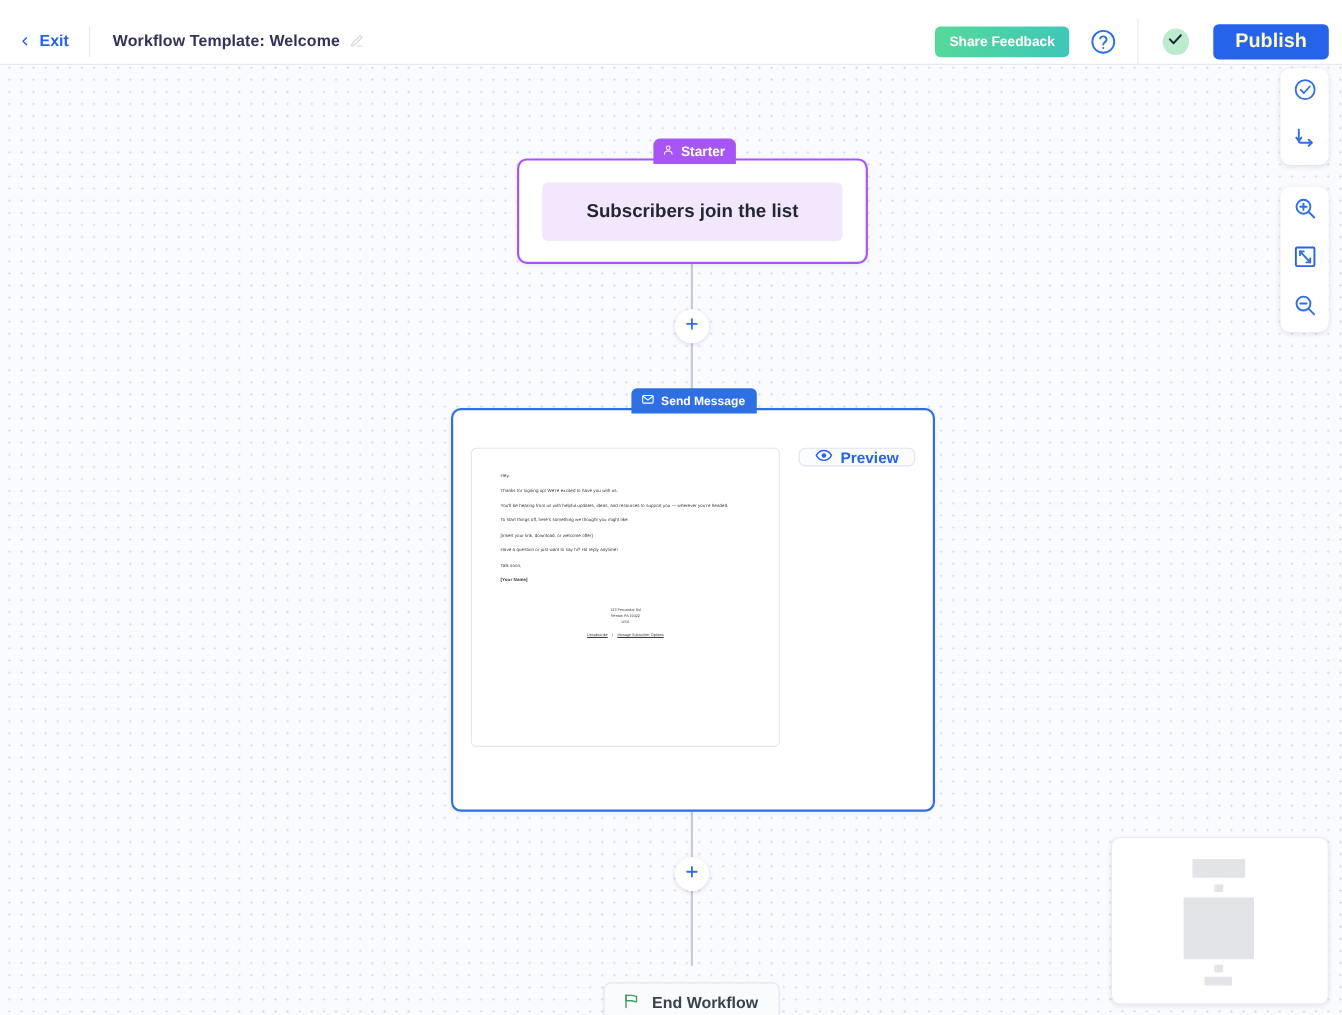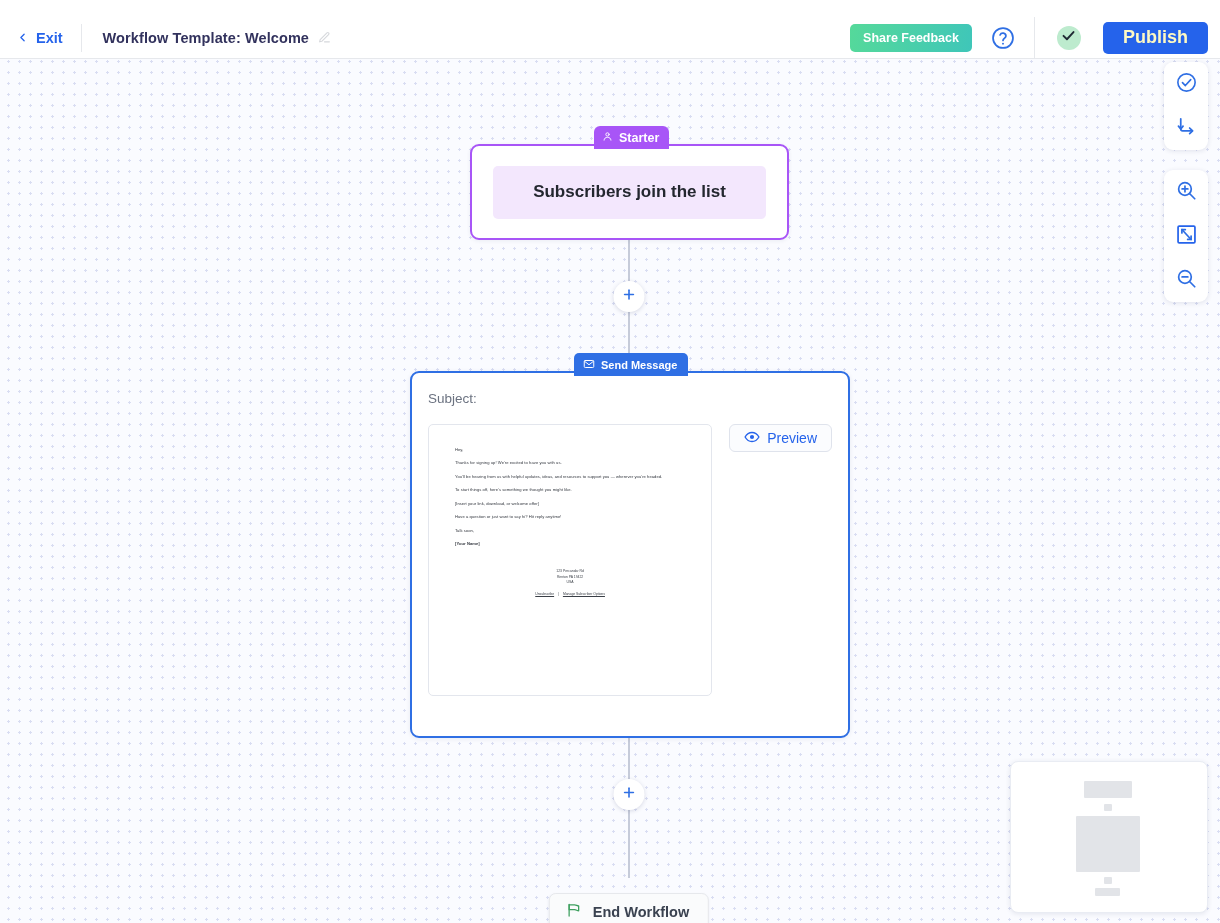--- a/index.html
+++ b/index.html
@@ -266,31 +266,31 @@
   .thumb-links {
     margin-top: 6px;
     font-size: 3.4px;
     color: #3a3f47;
   }
   .thumb-links span { text-decoration: underline; }
   .thumb-links .sep { text-decoration: none; padding: 0 3px; }
 
   .preview-btn {
     align-self: flex-start;
-    height: 28px;
+    height: 17px;
     padding: 0 14px;
     background: #fbfcfe;
     border: 1px solid #dfe3ec;
     border-radius: 6px;
     display: flex;
     align-items: center;
     gap: 7px;
     color: #2563eb;
     font-size: 14px;
-    font-weight: 400;
+    font-weight: 700;
     font-family: "Liberation Sans", sans-serif;
     cursor: pointer;
   }
 
   
   .end-node {
     position: absolute;
     left: 629px;
     top: 851px;
     transform: translateX(-50%);
@@ -440,21 +440,20 @@
     <span>
       <svg width="12" height="12" viewBox="0 0 24 24" fill="none" stroke="#ffffff" stroke-width="2" stroke-linecap="round" stroke-linejoin="round">
         <rect x="2.5" y="5" width="19" height="14" rx="2"></rect>
         <polyline points="3 6.5 12 13.5 21 6.5"></polyline>
       </svg>
     </span>
     <span>Send Message</span>
   </div>
 
   <div class="sm-card">
-    <div class="subject-label">Subject:</div>
 
     <div class="sm-body">
 
       <div class="email-thumb">
         <div class="thumb-p">Hey,</div>
         <div class="thumb-p">Thanks for signing up! We're excited to have you with us.</div>
         <div class="thumb-p">You'll be hearing from us with helpful updates, ideas, and resources to support you — wherever you're headed.</div>
         <div class="thumb-p">To start things off, here's something we thought you might like.</div>
         <div class="thumb-p">[Insert your link, download, or welcome offer]</div>
         <div class="thumb-p">Have a question or just want to say hi? Hit reply anytime!</div>

